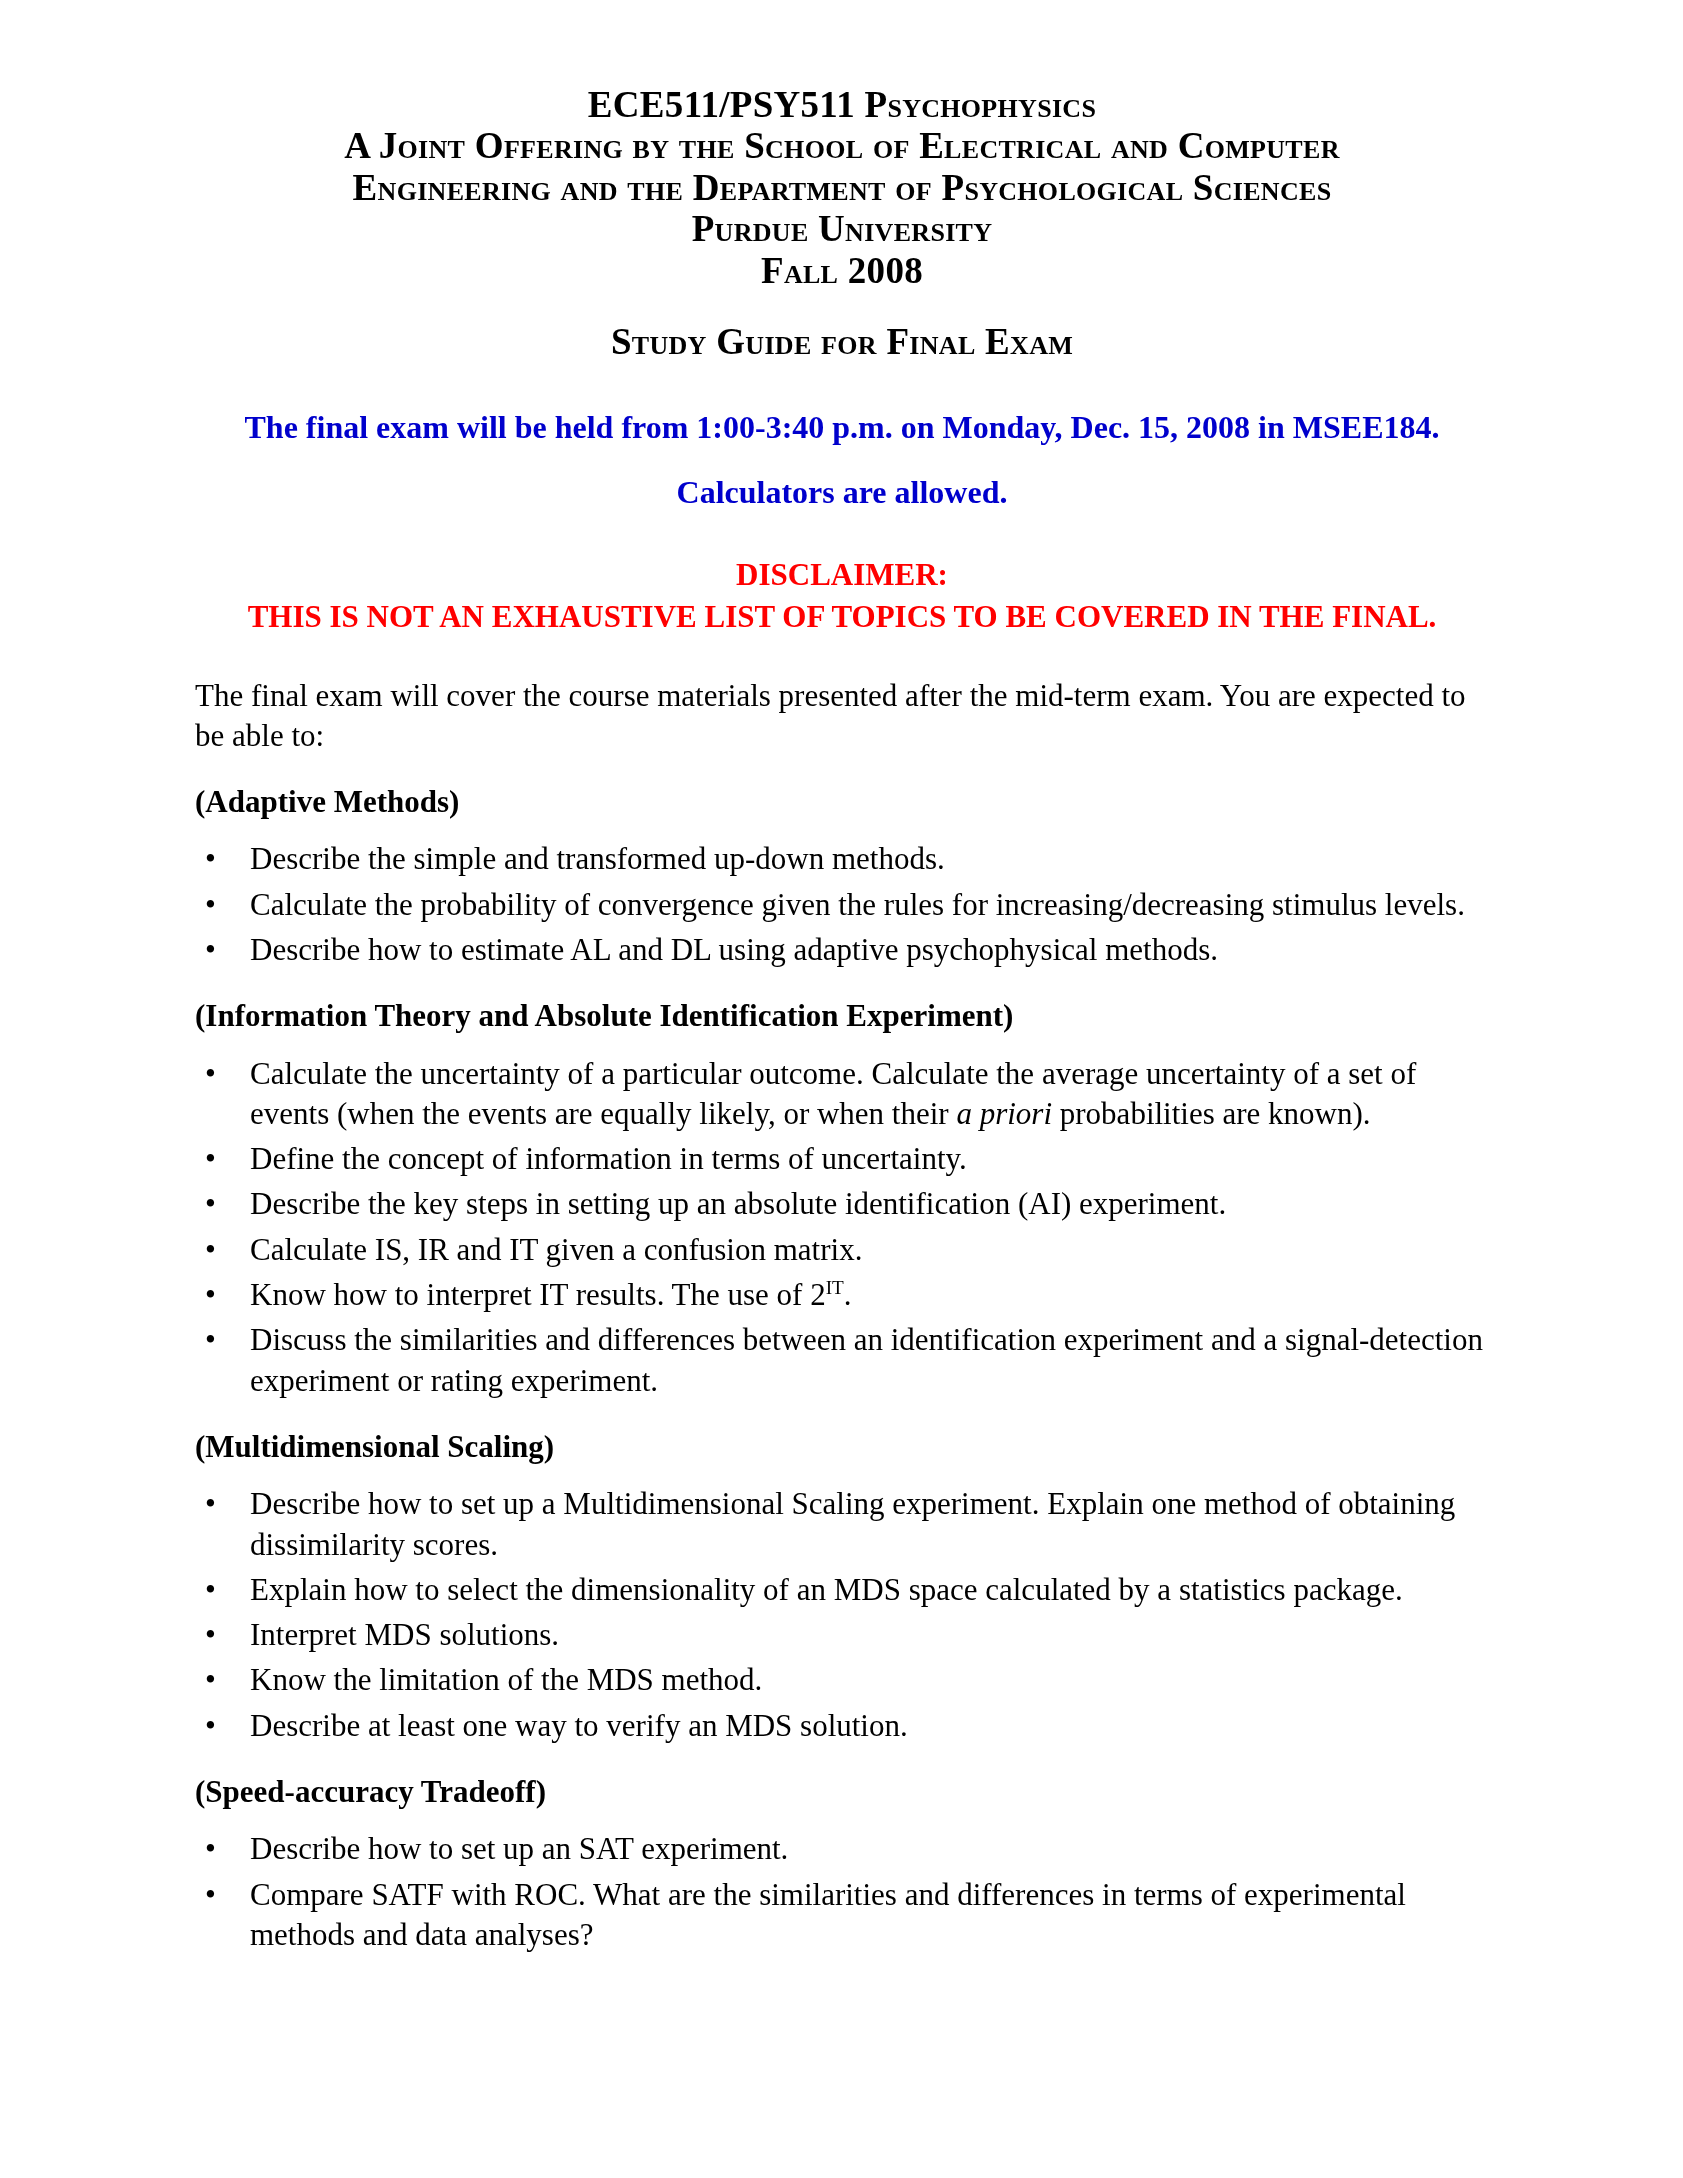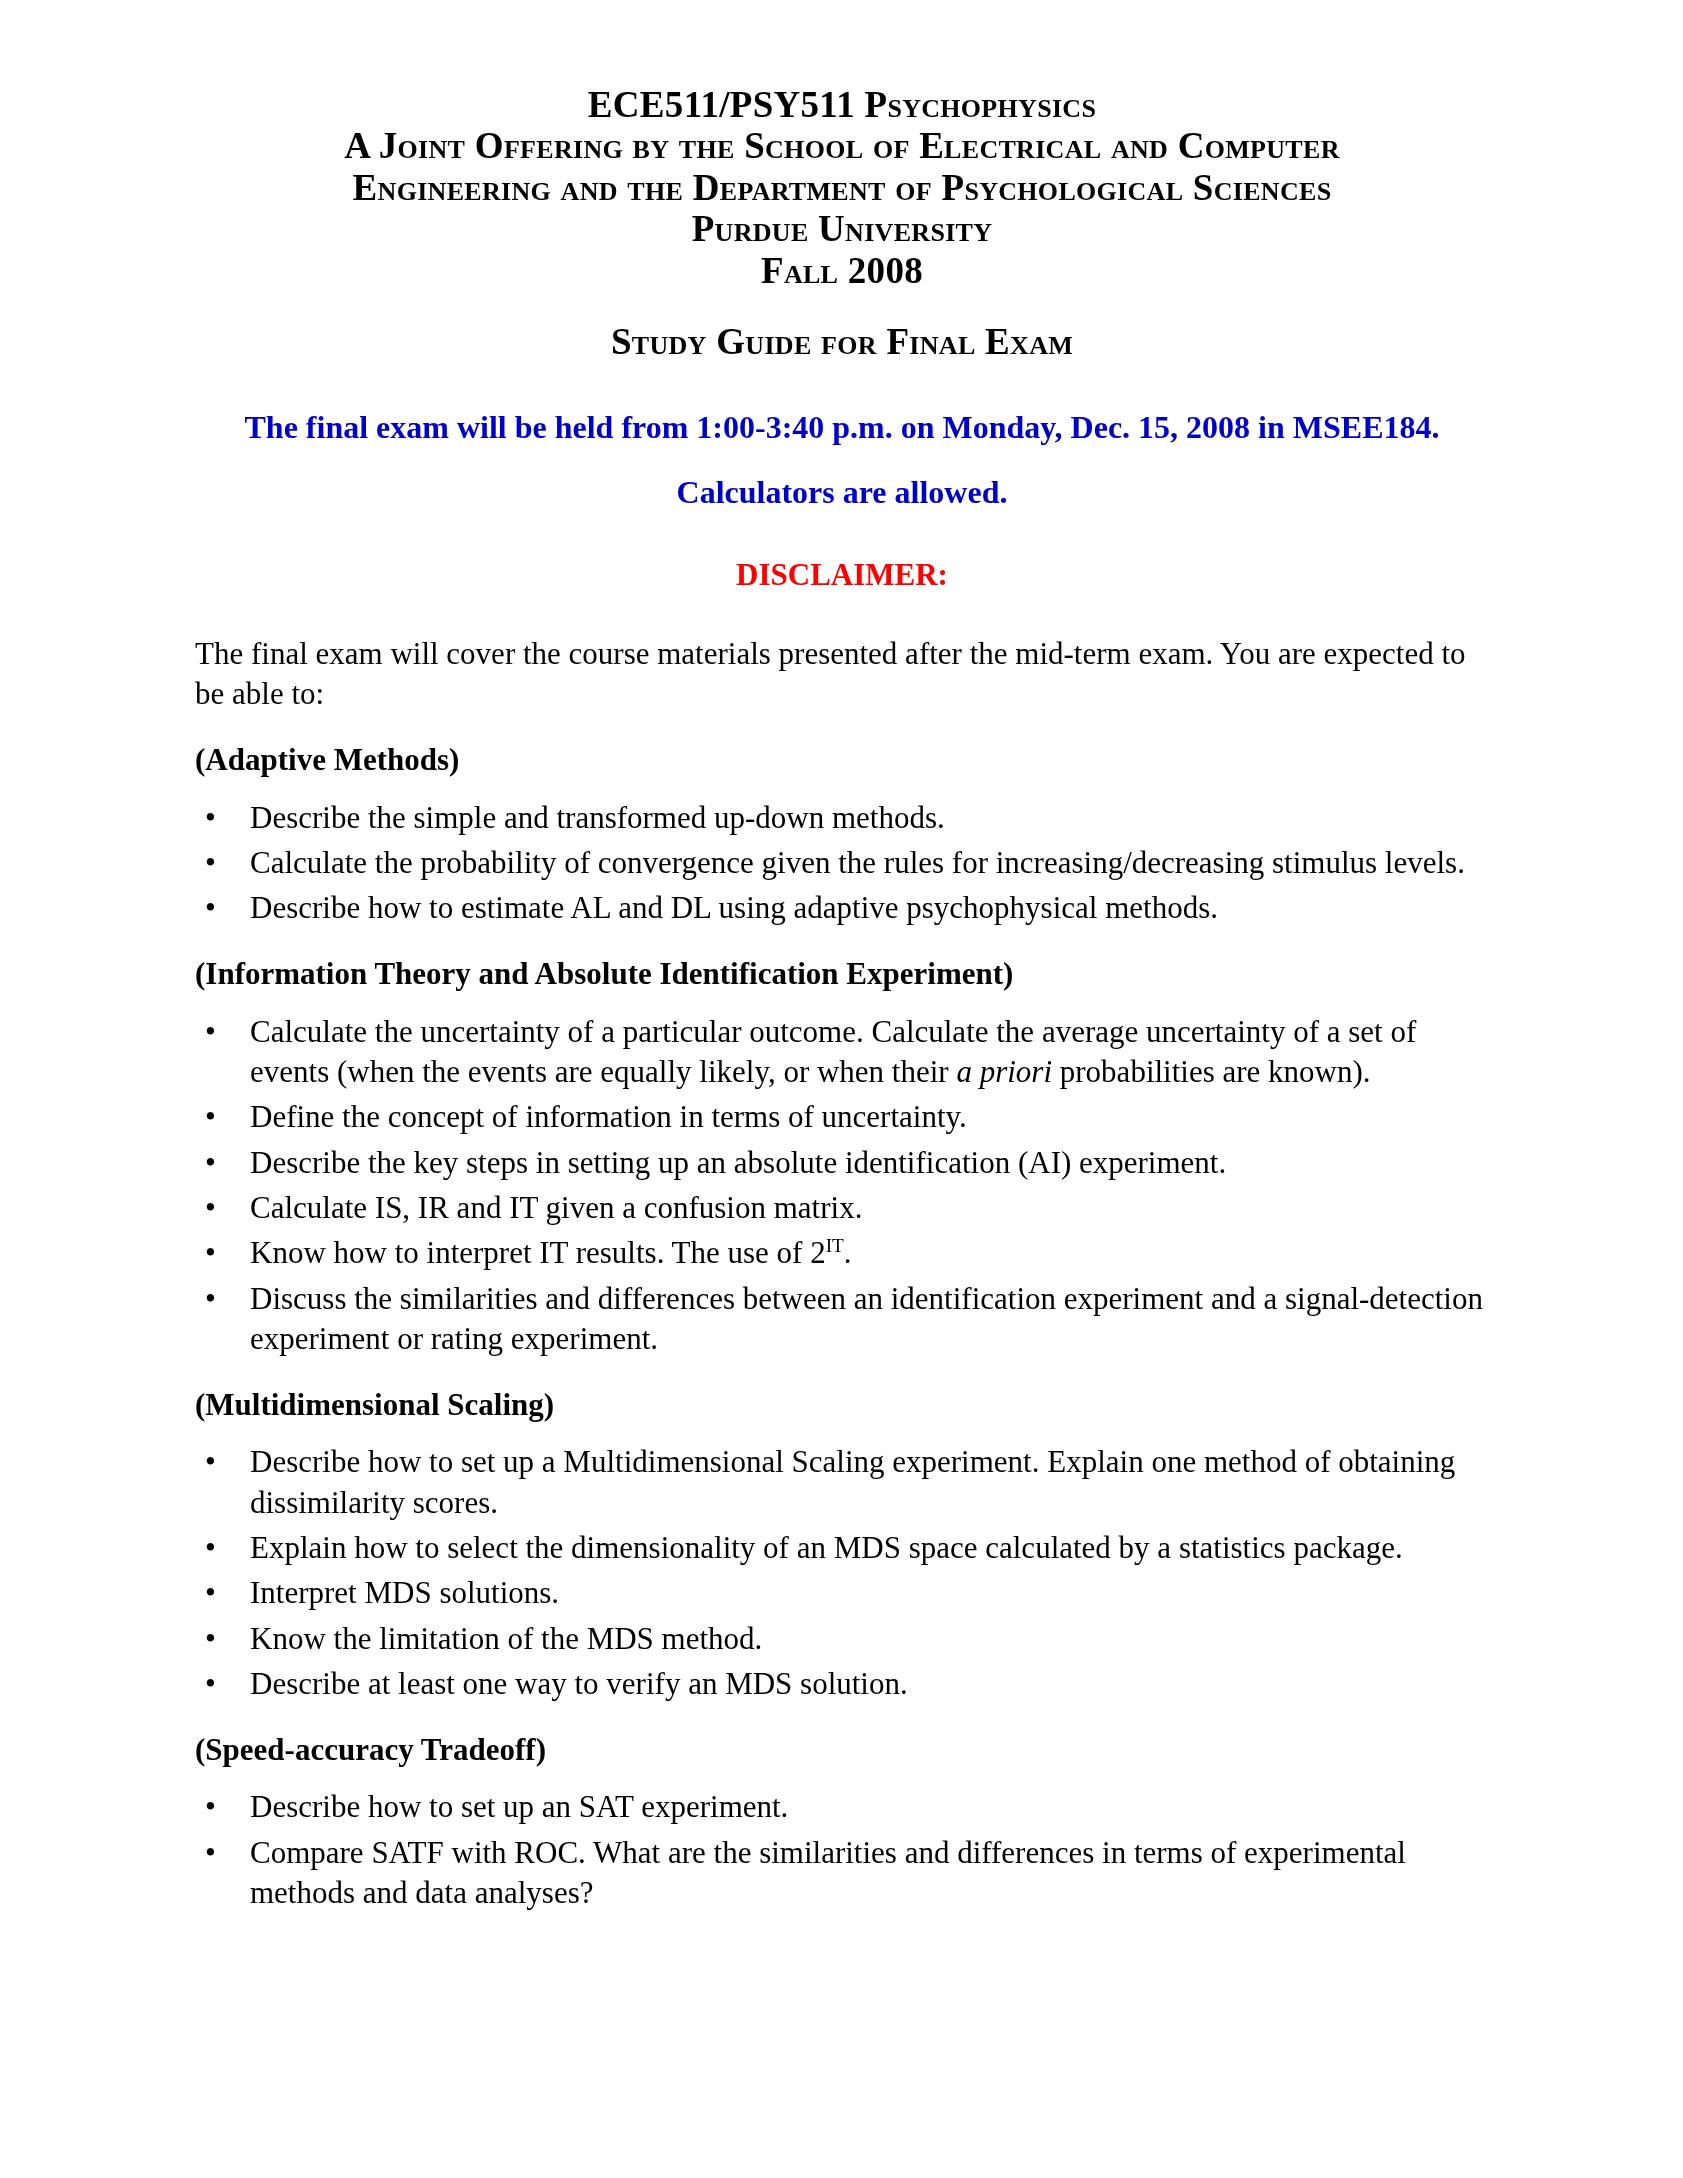--- a/index.html
+++ b/index.html
@@ -68,20 +68,21 @@
   </header>
 
   <div class="title-line study-heading">Study Guide for Final Exam</div>
 
   <p class="exam-schedule center bold blue">The final exam will be held from 1:00-3:40 p.m. on Monday, Dec. 15, 2008 in MSEE184.</p>
 
   <p class="calculators center bold blue">Calculators are allowed.</p>
 
   <div class="disclaimer center bold red">
     <div>DISCLAIMER:</div>
+    <div class="shout">THIS IS NOT AN EXHAUSTIVE LIST OF TOPICS TO BE COVERED IN THE FINAL.</div>
   </div>
 
   <p class="intro">The final exam will cover the course materials presented after the mid-term exam.  You are expected to be able to:</p>
 
   <section>
     <h3>(Adaptive Methods)</h3>
     <ul>
       <li><span>Describe the simple and transformed up-down methods.</span></li>
       <li><span>Calculate the probability of convergence given the rules for increasing/decreasing stimulus levels.</span></li>
       <li><span>Describe how to estimate AL and DL using adaptive psychophysical methods.</span></li>

